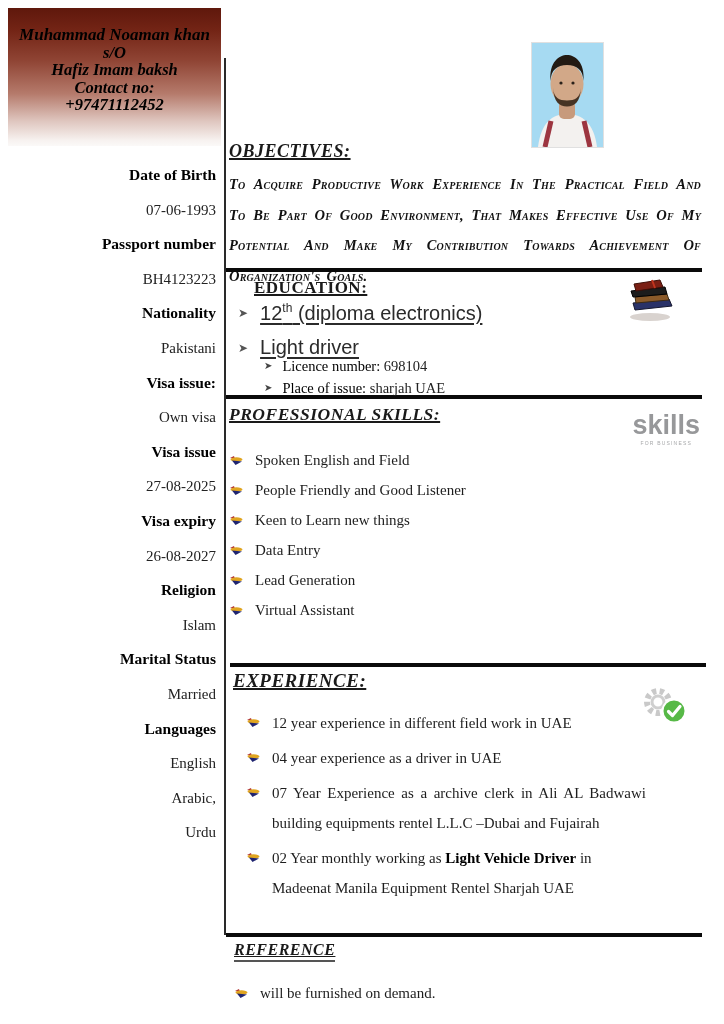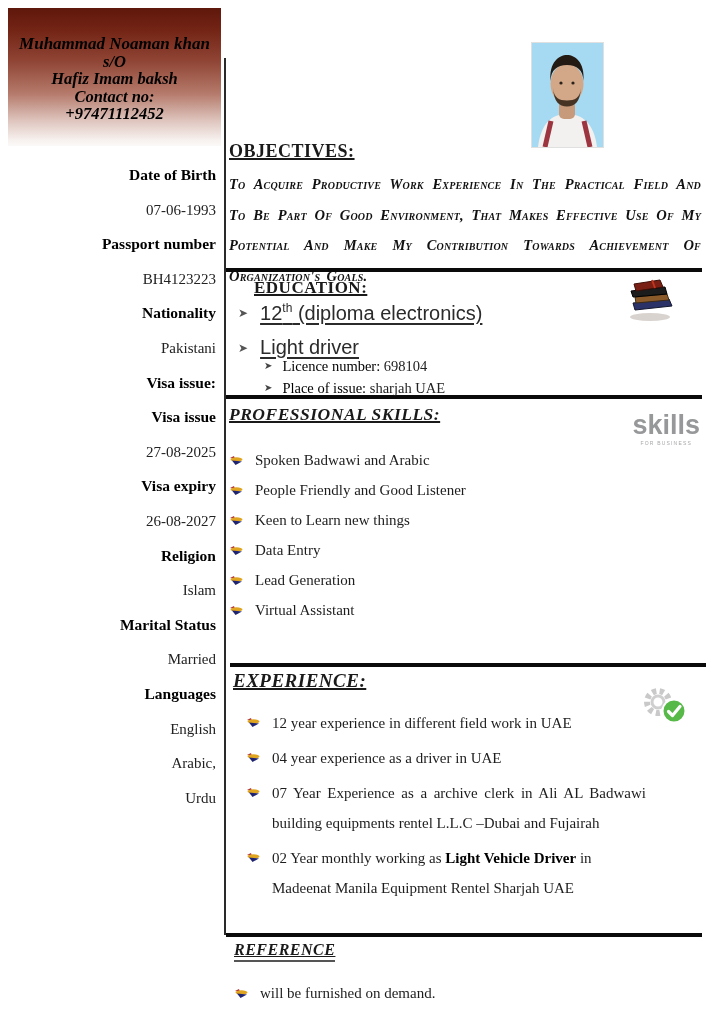--- a/index.html
+++ b/index.html
@@ -1,38 +1,38 @@
 <!DOCTYPE html>
 <html><head>
 <meta charset="utf-8">
 <style>
   html,body{margin:0;padding:0;background:#ffffff;}
   body{width:724px;height:1024px;position:relative;font-family:"Liberation Serif",serif;color:#1a1a1a;overflow:hidden;}
 
   
   .header-box{position:absolute;left:8px;top:8px;width:213px;height:138px;box-sizing:border-box;
     background:linear-gradient(180deg,#5f180c 0%,#732415 16%,#8f4434 38%,#b57a6b 62%,#dfc6bf 82%,#f7f2f0 96%,#fbf9f8 100%);
-    text-align:center;padding-top:27px;font-style:italic;font-weight:bold;font-size:16.5px;line-height:17.5px;color:#000;}
+    text-align:center;padding-top:18px;font-style:italic;font-weight:bold;font-size:16.5px;line-height:17.5px;color:#000;}
   .header-box .nm{font-size:17px;}
 
   
   .photo{position:absolute;left:531px;top:42px;width:71px;height:104px;border:1px solid #e0e0e0;}
 
   
   .sidebar{position:absolute;left:0;top:158px;width:216px;text-align:right;}
   .sidebar .row{height:34.6px;line-height:34.6px;font-size:15px;white-space:nowrap;}
   .sidebar .row.lbl{font-weight:bold;font-size:15.5px;color:#000;}
   .sidebar .row.val{color:#222;}
 
   
   .vline{position:absolute;left:224px;top:58px;width:2px;height:877px;background:#2a2a2a;}
 
   
   .objectives{position:absolute;left:229px;top:141px;width:472px;}
-  .obj-h{font-size:18px;font-weight:bold;letter-spacing:.5px;text-decoration:underline;text-decoration-thickness:2px;margin:0;}
+  .obj-h{font-size:18px;font-weight:bold;letter-spacing:.5px;text-decoration:underline;text-decoration-thickness:2px;margin:0;font-style:italic;}
   .obj-p{margin:7px 0 0 0;font-variant:small-caps;font-style:italic;font-weight:bold;font-size:14.5px;line-height:30.5px;
     text-align:justify;letter-spacing:.2px;word-spacing:2.5px;color:#111;}
 
   
   .education{position:absolute;left:226px;top:268px;width:476px;height:131px;box-sizing:border-box;
     border-top:4px solid #0a0a0a;border-bottom:4px solid #0a0a0a;}
   .edu-h{position:absolute;left:28px;top:6px;font-size:17px;font-weight:bold;letter-spacing:.5px;
     text-decoration:underline;text-decoration-thickness:2px;}
   .books-icon{position:absolute;right:26px;top:4px;}
   .edu-item{position:absolute;left:12px;display:flex;align-items:flex-start;font-family:"Liberation Sans",sans-serif;
@@ -101,20 +101,21 @@
 </div>
 
 <div class="sidebar">
   <div class="row lbl">Date of Birth</div>
   <div class="row val">07-06-1993</div>
   <div class="row lbl">Passport number</div>
   <div class="row val">BH4123223</div>
   <div class="row lbl">Nationality</div>
   <div class="row val">Pakistani</div>
   <div class="row lbl">Visa issue:</div>
+  <div class="row val">Own visa</div>
   <div class="row lbl">Visa issue</div>
   <div class="row val">27-08-2025</div>
   <div class="row lbl">Visa expiry</div>
   <div class="row val">26-08-2027</div>
   <div class="row lbl">Religion</div>
   <div class="row val">Islam</div>
   <div class="row lbl">Marital Status</div>
   <div class="row val">Married</div>
   <div class="row lbl">Languages</div>
   <div class="row val">English</div>
@@ -174,21 +175,21 @@
 
   <div class="skl-list">
     <div class="skl-item">
       <span class="bullet-plane">
           <svg width="14" height="11" viewBox="0 0 14 11">
             <path d="M1 3 L5 1 L6 4 Z" fill="#b03030"></path>
             <ellipse cx="7.5" cy="4.5" rx="6" ry="2.2" fill="#e0a520"></ellipse>
             <path d="M3 5.5 L13 6.5 L6.5 10 Z" fill="#1f2470"></path>
           </svg>
         </span>
-      <span>Spoken Badwawi and Arabic</span>
+      <span>Spoken English and Field</span>
     </div>
     <div class="skl-item">
       <span class="bullet-plane">
           <svg width="14" height="11" viewBox="0 0 14 11">
             <path d="M1 3 L5 1 L6 4 Z" fill="#b03030"></path>
             <ellipse cx="7.5" cy="4.5" rx="6" ry="2.2" fill="#e0a520"></ellipse>
             <path d="M3 5.5 L13 6.5 L6.5 10 Z" fill="#1f2470"></path>
           </svg>
         </span>
       <span>People Friendly and Good Listener</span>

